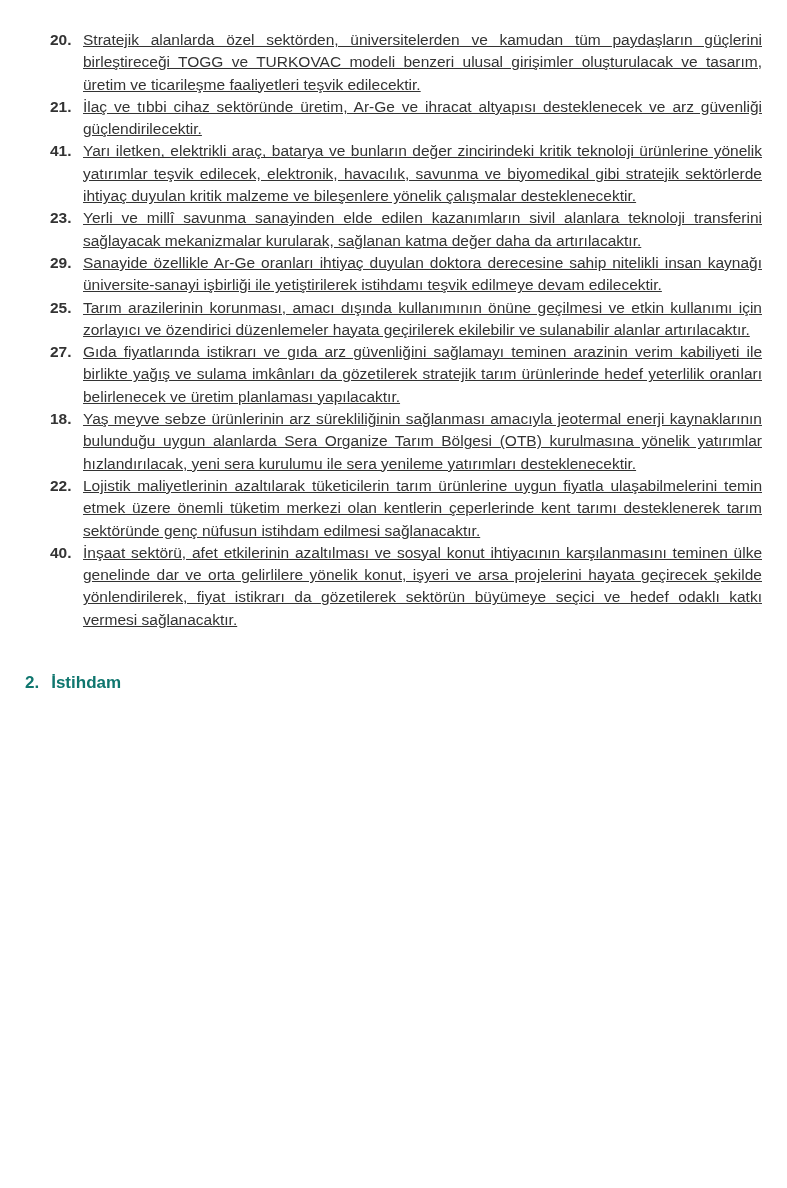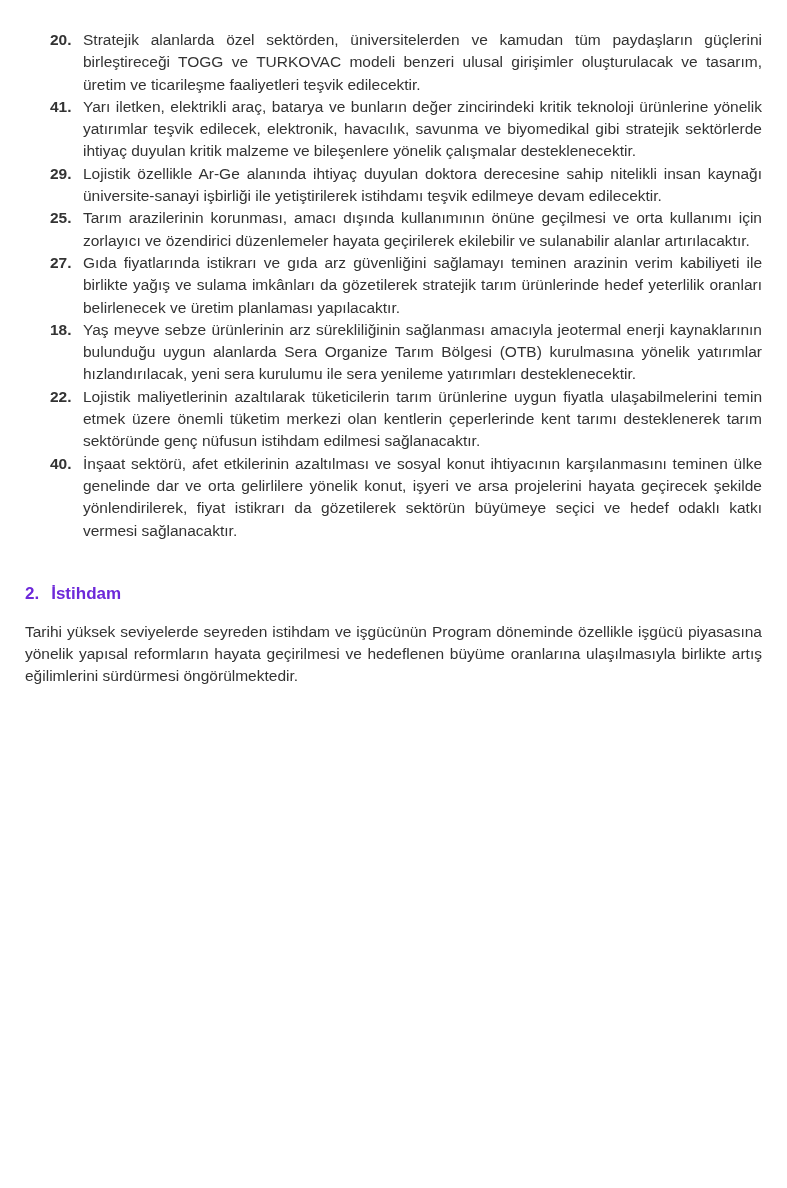--- a/index.html
+++ b/index.html
@@ -29,26 +29,27 @@
   }
   .li .num {
     flex: 0 0 33px;
     font-weight: 700;
     color: #333333;
   }
   .li .txt {
     flex: 1 1 auto;
     text-align: justify;
     text-justify: inter-word;
+    text-decoration: underline;
   }
   .section-heading {
     margin: 41px 0 16px 0;
     font-size: 17px;
     font-weight: 700;
-    color: #6d28d9;
+    color: #0f766e;
     line-height: 22px;
   }
   .section-heading .h-num {
     display: inline-block;
     margin-right: 12px;
   }
   .body-paragraph {
     margin: 0 0 10px 0;
     text-align: justify;
     text-justify: inter-word;
@@ -59,35 +60,43 @@
 
 <div class="page">
 
   <div class="numbered-list">
 
     <div class="li">
       <span class="num">20.</span>
       <span class="txt">Stratejik alanlarda özel sektörden, üniversitelerden ve kamudan tüm paydaşların güçlerini birleştireceği TOGG ve TURKOVAC modeli benzeri ulusal girişimler oluşturulacak ve tasarım, üretim ve ticarileşme faaliyetleri teşvik edilecektir.</span>
     </div>
 
+    <div class="li">
+      <span class="num">21.</span>
+      <span class="txt">İlaç ve tıbbi cihaz sektöründe üretim, Ar-Ge ve ihracat altyapısı desteklenecek ve arz güvenliği güçlendirilecektir.</span>
+    </div>
 
     <div class="li">
       <span class="num">41.</span>
       <span class="txt">Yarı iletken, elektrikli araç, batarya ve bunların değer zincirindeki kritik teknoloji ürünlerine yönelik yatırımlar teşvik edilecek, elektronik, havacılık, savunma ve biyomedikal gibi stratejik sektörlerde ihtiyaç duyulan kritik malzeme ve bileşenlere yönelik çalışmalar desteklenecektir.</span>
     </div>
 
+    <div class="li">
+      <span class="num">23.</span>
+      <span class="txt">Yerli ve millî savunma sanayinden elde edilen kazanımların sivil alanlara teknoloji transferini sağlayacak mekanizmalar kurularak, sağlanan katma değer daha da artırılacaktır.</span>
+    </div>
 
     <div class="li">
       <span class="num">29.</span>
-      <span class="txt">Lojistik özellikle Ar-Ge alanında ihtiyaç duyulan doktora derecesine sahip nitelikli insan kaynağı üniversite-sanayi işbirliği ile yetiştirilerek istihdamı teşvik edilmeye devam edilecektir.</span>
+      <span class="txt">Sanayide özellikle Ar-Ge oranları ihtiyaç duyulan doktora derecesine sahip nitelikli insan kaynağı üniversite-sanayi işbirliği ile yetiştirilerek istihdamı teşvik edilmeye devam edilecektir.</span>
     </div>
 
     <div class="li">
       <span class="num">25.</span>
-      <span class="txt">Tarım arazilerinin korunması, amacı dışında kullanımının önüne geçilmesi ve orta kullanımı için zorlayıcı ve özendirici düzenlemeler hayata geçirilerek ekilebilir ve sulanabilir alanlar artırılacaktır.</span>
+      <span class="txt">Tarım arazilerinin korunması, amacı dışında kullanımının önüne geçilmesi ve etkin kullanımı için zorlayıcı ve özendirici düzenlemeler hayata geçirilerek ekilebilir ve sulanabilir alanlar artırılacaktır.</span>
     </div>
 
 
     <div class="li">
       <span class="num">27.</span>
       <span class="txt">Gıda fiyatlarında istikrarı ve gıda arz güvenliğini sağlamayı teminen arazinin verim kabiliyeti ile birlikte yağış ve sulama imkânları da gözetilerek stratejik tarım ürünlerinde hedef yeterlilik oranları belirlenecek ve üretim planlaması yapılacaktır.</span>
     </div>
 
     <div class="li">
       <span class="num">18.</span>
@@ -103,16 +112,15 @@
       <span class="num">40.</span>
       <span class="txt">İnşaat sektörü, afet etkilerinin azaltılması ve sosyal konut ihtiyacının karşılanmasını teminen ülke genelinde dar ve orta gelirlilere yönelik konut, işyeri ve arsa projelerini hayata geçirecek şekilde yönlendirilerek, fiyat istikrarı da gözetilerek sektörün büyümeye seçici ve hedef odaklı katkı vermesi sağlanacaktır.</span>
     </div>
 
   </div>
 
   <div class="section-heading">
     <span class="h-num">2.</span><span class="h-title">İstihdam</span>
   </div>
 
-  <p class="body-paragraph">Tarihi yüksek seviyelerde seyreden istihdam ve işgücünün Program döneminde özellikle işgücü piyasasına yönelik yapısal reformların hayata geçirilmesi ve hedeflenen büyüme oranlarına ulaşılmasıyla birlikte artış eğilimlerini sürdürmesi öngörülmektedir.</p>
 
 
 </div>
 
 </body></html>

